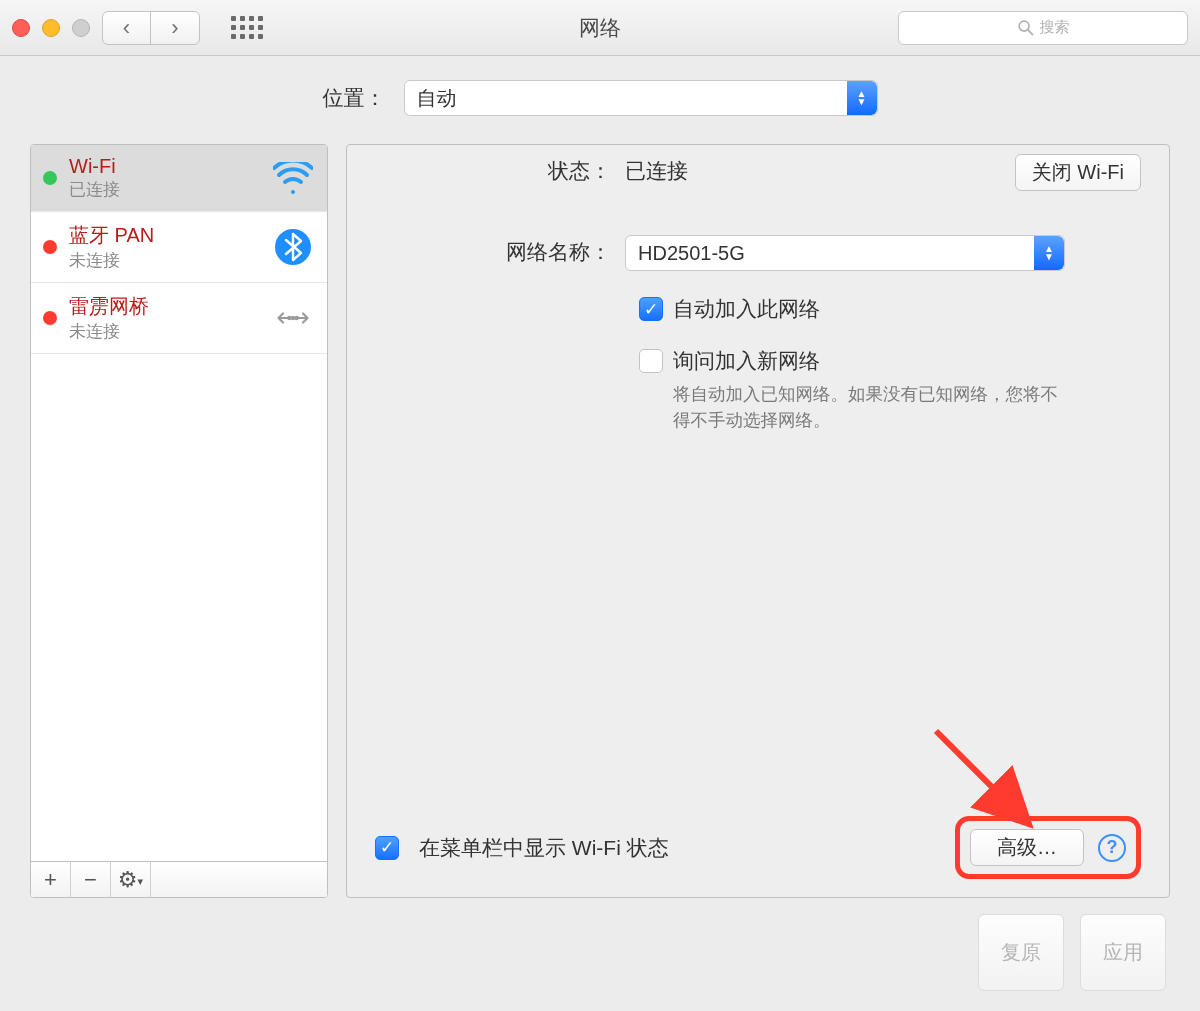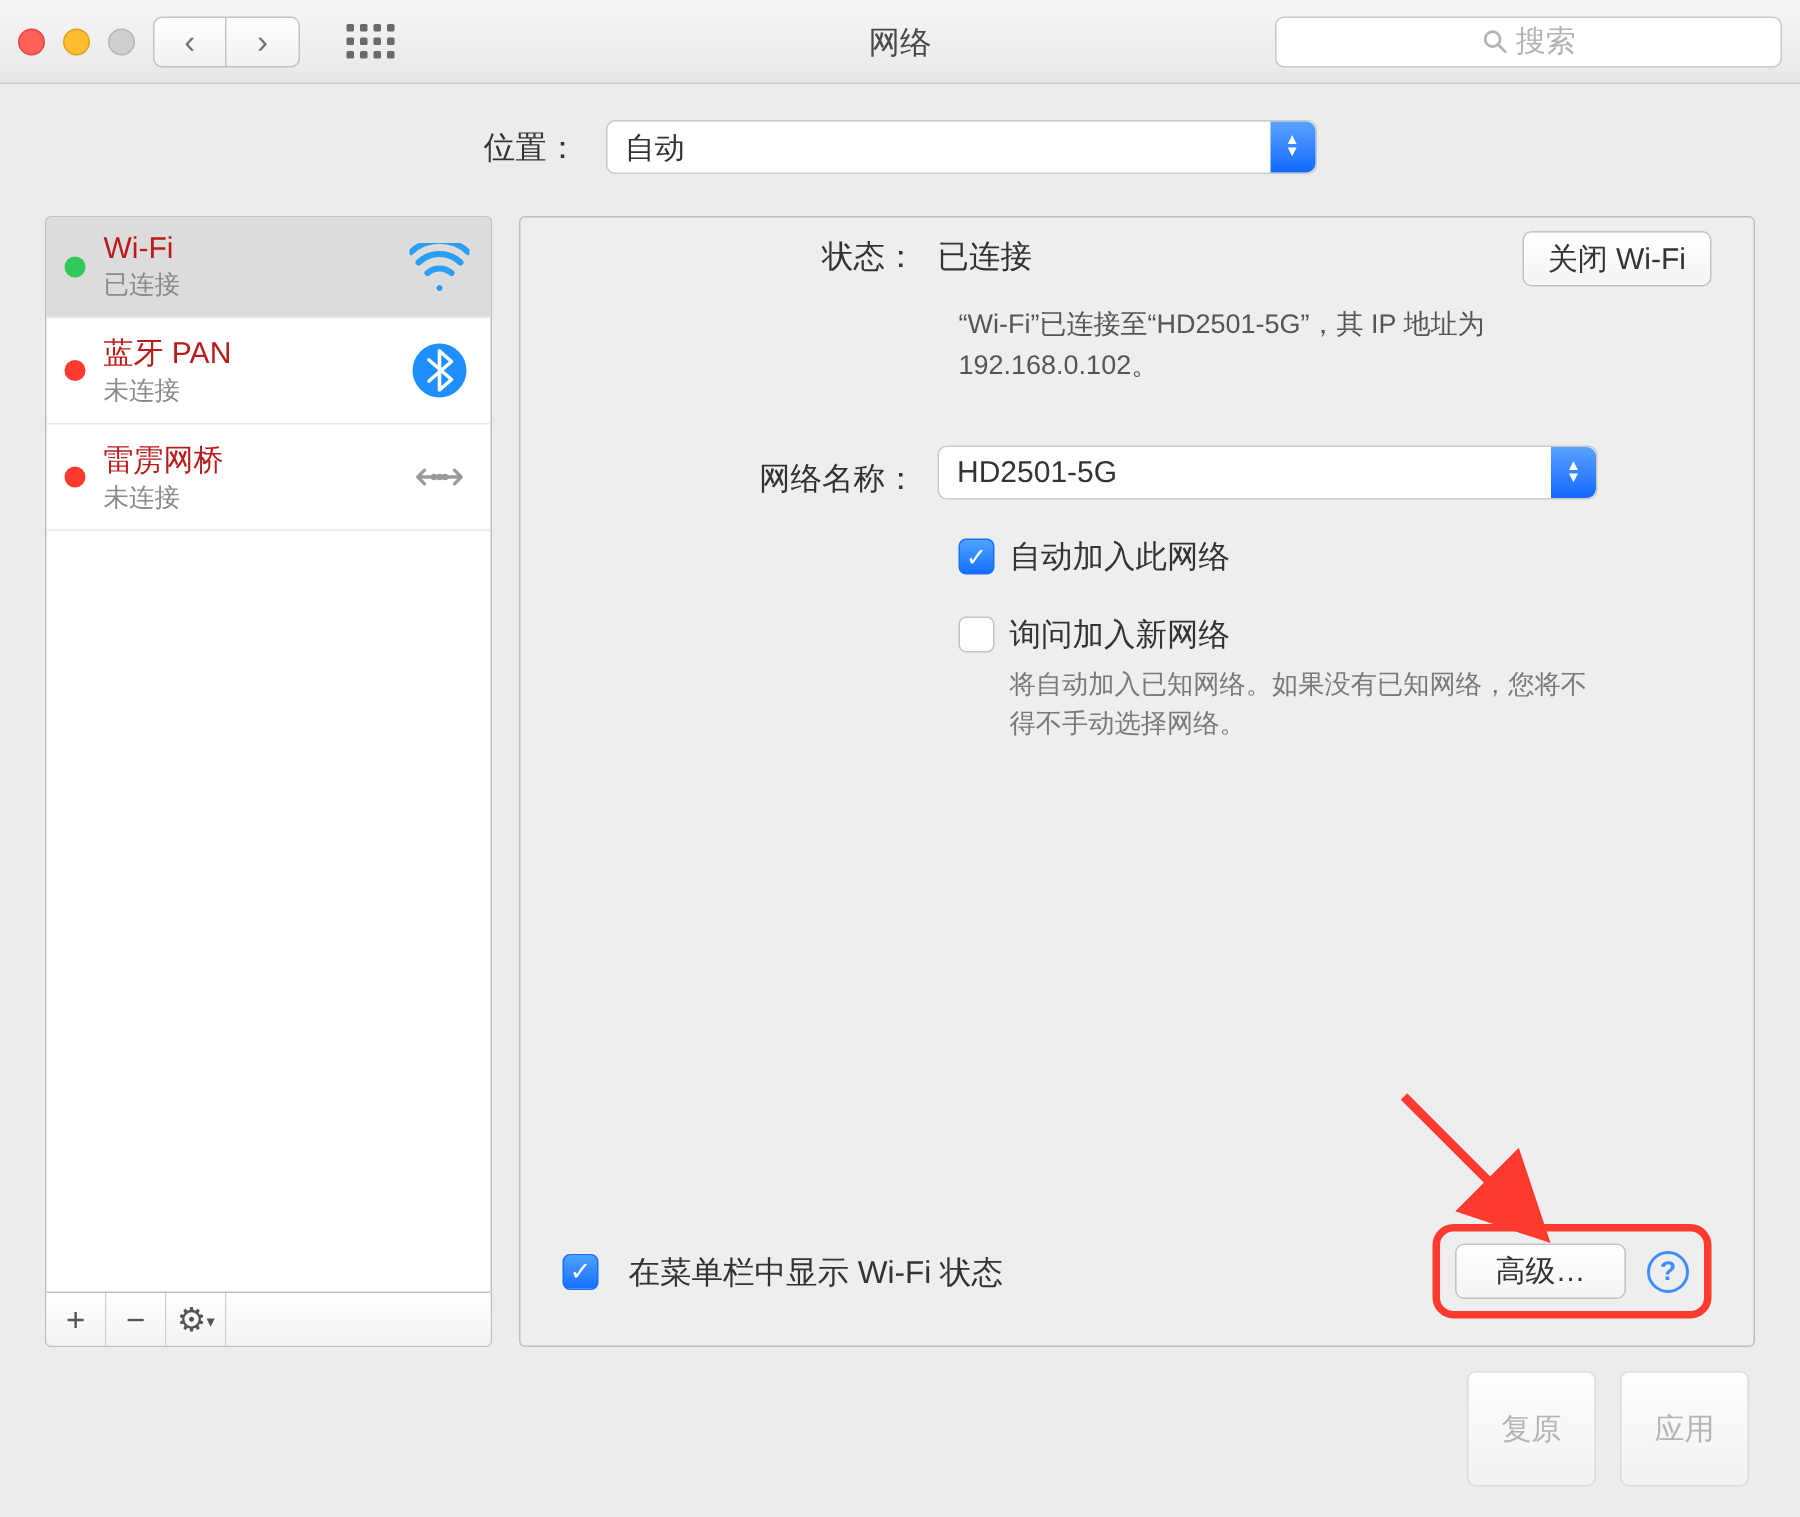--- a/index.html
+++ b/index.html
@@ -43,23 +43,23 @@
   font-size:22px;
   cursor:pointer;
 }
 .nav-group button:first-child{border-right:1px solid #c3c3c3;}
 .grid-btn{margin-left:12px;width:70px;align-items:center;justify-content:center;}
 .grid-icon{display:grid;grid-template-columns:repeat(4,5px);grid-template-rows:repeat(3,5px);gap:4px}
 .grid-icon span{width:5px;height:5px;background:#6a6a6a;border-radius:1px}
 .title{position:absolute;left:50%;transform:translateX(-50%);font-size:21px;color:#4a4a4a}
 .search{
   margin-left:auto;
-  width:338px;height:34px;
+  width:290px;height:34px;
   border:1px solid #c9c9c9;border-radius:6px;
-  background:#fff;display:flex;align-items:center;justify-content:center;gap:6px;color:#b3b3b3;font-size:20px
+  background:#fff;display:flex;align-items:center;justify-content:center;gap:6px;color:#b3b3b3;font-size:15px
 }
 .content{flex:1;display:flex;flex-direction:column;padding:24px 30px 20px 30px}
 .loc-row{display:flex;align-items:center;justify-content:center;gap:18px;margin-bottom:28px}
 .loc-row label{font-size:21px;color:#333}
 .select{
   position:relative;width:474px;height:36px;border:1px solid #c9c9c9;border-radius:6px;
   background:#fff;display:flex;align-items:center;padding:0 38px 0 12px;font-size:20px;
 }
 .select .arrows{
   position:absolute;right:0;top:0;width:30px;height:100%;
@@ -90,21 +90,21 @@
 }
 .status-row{display:flex;align-items:flex-start;margin-bottom:4px}
 .lbl{width:250px;text-align:right;padding-right:14px;font-size:21px;color:#333;padding-top:3px}
 .status-val{font-size:21px;color:#333;padding-top:3px;}
 .btn{
   border:1px solid #c3c3c3;border-radius:6px;background:linear-gradient(#ffffff,#f4f4f4);
   padding:4px 16px;font-size:20px;color:#333;cursor:pointer;white-space:nowrap
 }
 .status-desc{margin-left:264px;margin-top:8px;font-size:18px;color:#555;max-width:430px;line-height:1.5}
 .row-gap{height:40px}
-.net-row{display:flex;align-items:flex-end}
+.net-row{display:flex;align-items:flex-start}
 .net-select{flex:1;max-width:440px}
 .check-row{display:flex;align-items:flex-start;margin-top:24px}
 .check-row .spacer-l{width:264px}
 .checkbox{width:24px;height:24px;border:1px solid #c3c3c3;border-radius:5px;background:#fff;display:flex;align-items:center;justify-content:center;color:#fff;font-size:17px;margin-right:10px;flex-shrink:0}
 .checkbox.checked{background:linear-gradient(#4da1ff,#1670ff);border-color:#1670ff}
 .check-lbl{font-size:21px;color:#333}
 .check-desc{font-size:17.5px;color:#7a7a7a;margin-top:6px;max-width:400px;line-height:1.5}
 .panel-bottom{margin-top:auto;display:flex;align-items:center;gap:12px}
 .panel-bottom .left{display:flex;align-items:center;gap:10px}
 .highlight{
@@ -220,21 +220,20 @@
           <div class="spacer"></div>
         </div>
       </div>
 
       <div class="panel">
         <div class="status-row">
           <div class="lbl">状态：</div>
           <div class="status-val">已连接</div>
           <button class="btn" style="margin-left:auto">关闭 Wi-Fi</button>
         </div>
-        <div class="status-desc">“Wi-Fi”已连接至“HD2501-5G”，其 IP 地址为 192.168.0.102。</div>
 
         <div class="row-gap"></div>
 
         <div class="net-row">
           <div class="lbl">网络名称：</div>
           <div class="select net-select">
             <span>HD2501-5G</span>
             <div class="arrows">▲<br>▼</div>
           </div>
         </div>

